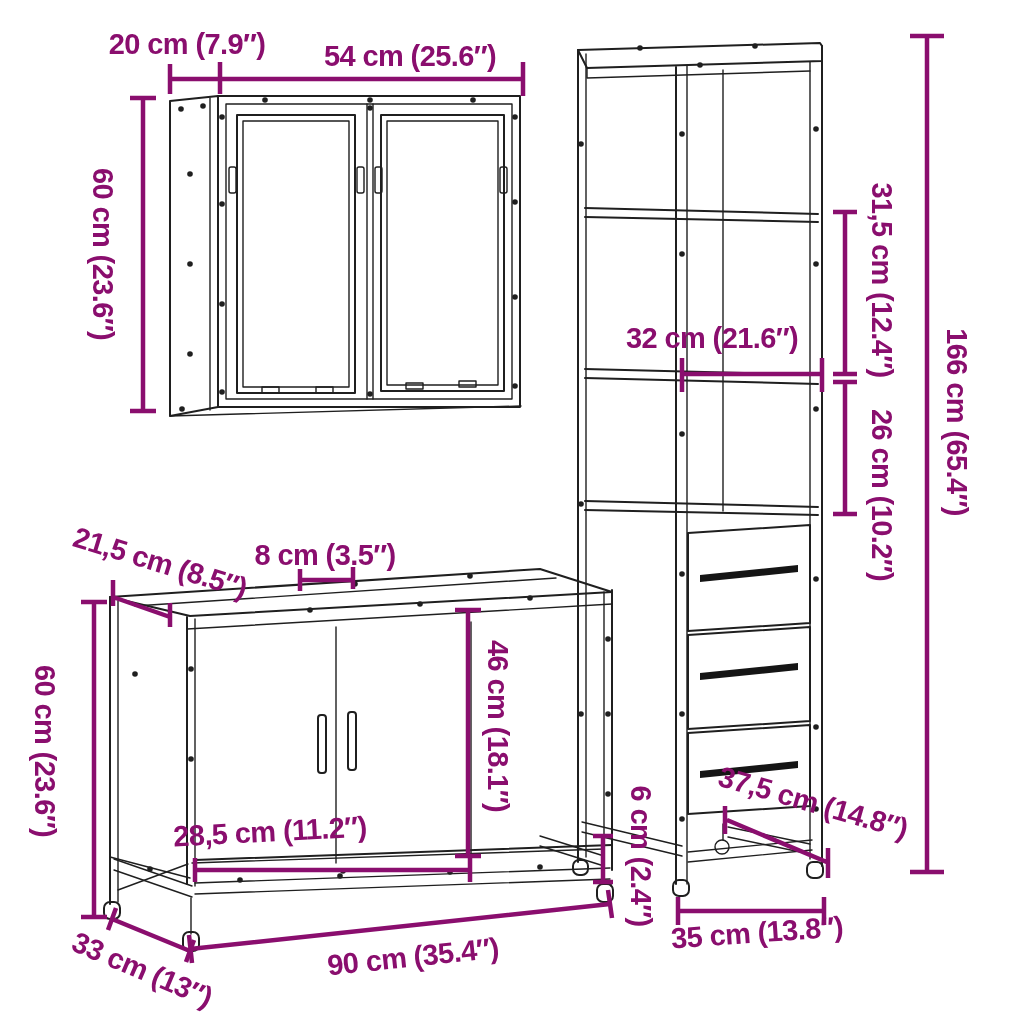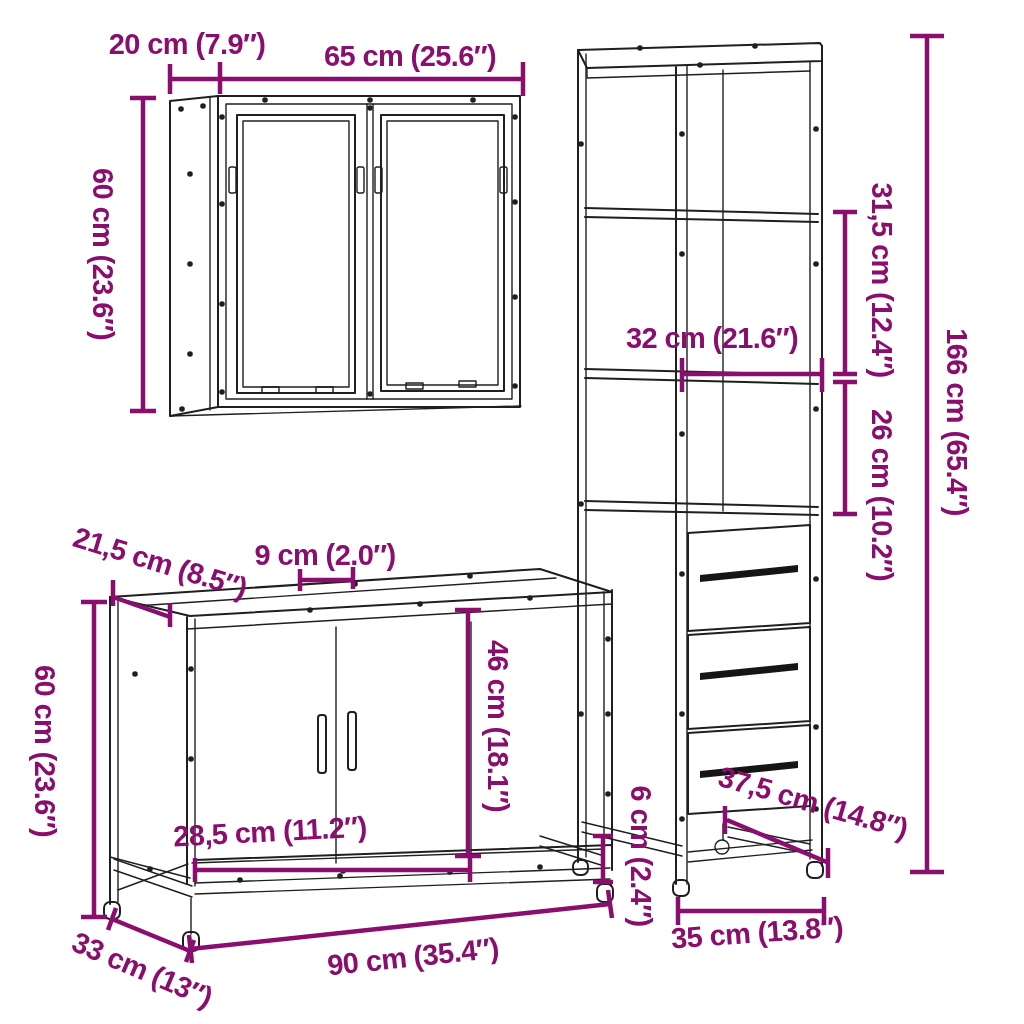--- a/index.html
+++ b/index.html
@@ -207,28 +207,28 @@
       <path d="M300,566 H353 M300,555 V577 M353,553 V575"></path>
       <path d="M94,588 V903 M81,588 H107 M81,903 H107"></path>
       <path d="M468,596 V842 M455,596 H481 M455,842 H481"></path>
       <path d="M195,856 H470 M195,844 V868 M470,844 V868"></path>
       <path d="M190,935 L610,890 M189,921 L192,949 M608,876 L612,904"></path>
       <path d="M112,905 L190,937 M116,894 L108,916 M194,926 L186,948"></path>
     </g>
   </svg>
 
   <div class="dim-label" style="left:187px;top:30px;--rot:0deg">20 cm (7.9″)</div>
-  <div class="dim-label" style="left:410px;top:42px;--rot:0deg">65 cm (25.6″)</div>
+  <div class="dim-label" style="left:410px;top:42px;--rot:0deg">54 cm (25.6″)</div>
   <div class="dim-label" style="left:102px;top:240px;--rot:90deg">60 cm (23.6″)</div>
   <div class="dim-label" style="left:881px;top:266px;--rot:90deg">31,5 cm (12.4″)</div>
   <div class="dim-label" style="left:956px;top:408px;--rot:90deg">166 cm (65.4″)</div>
   <div class="dim-label" style="left:881px;top:481px;--rot:90deg">26 cm (10.2″)</div>
   <div class="dim-label" style="left:712px;top:324px;--rot:0deg">32 cm (21.6″)</div>
   <div class="dim-label" style="left:160px;top:549px;--rot:17deg">21,5 cm (8.5″)</div>
-  <div class="dim-label" style="left:325px;top:541px;--rot:0deg">9 cm (2.0″)</div>
+  <div class="dim-label" style="left:325px;top:541px;--rot:0deg">8 cm (3.5″)</div>
   <div class="dim-label" style="left:44px;top:737px;--rot:90deg">60 cm (23.6″)</div>
   <div class="dim-label" style="left:497px;top:712px;--rot:90deg">46 cm (18.1″)</div>
   <div class="dim-label" style="left:270px;top:818px;--rot:-3deg">28,5 cm (11.2″)</div>
   <div class="dim-label" style="left:640px;top:842px;--rot:90deg">6 cm (2.4″)</div>
   <div class="dim-label" style="left:813px;top:789px;--rot:16deg">37,5 cm (14.8″)</div>
   <div class="dim-label" style="left:413px;top:943px;--rot:-6deg">90 cm (35.4″)</div>
   <div class="dim-label" style="left:142px;top:956px;--rot:23deg">33 cm (13″)</div>
   <div class="dim-label" style="left:757px;top:919px;--rot:-4deg">35 cm (13.8″)</div>
 </div>
 

